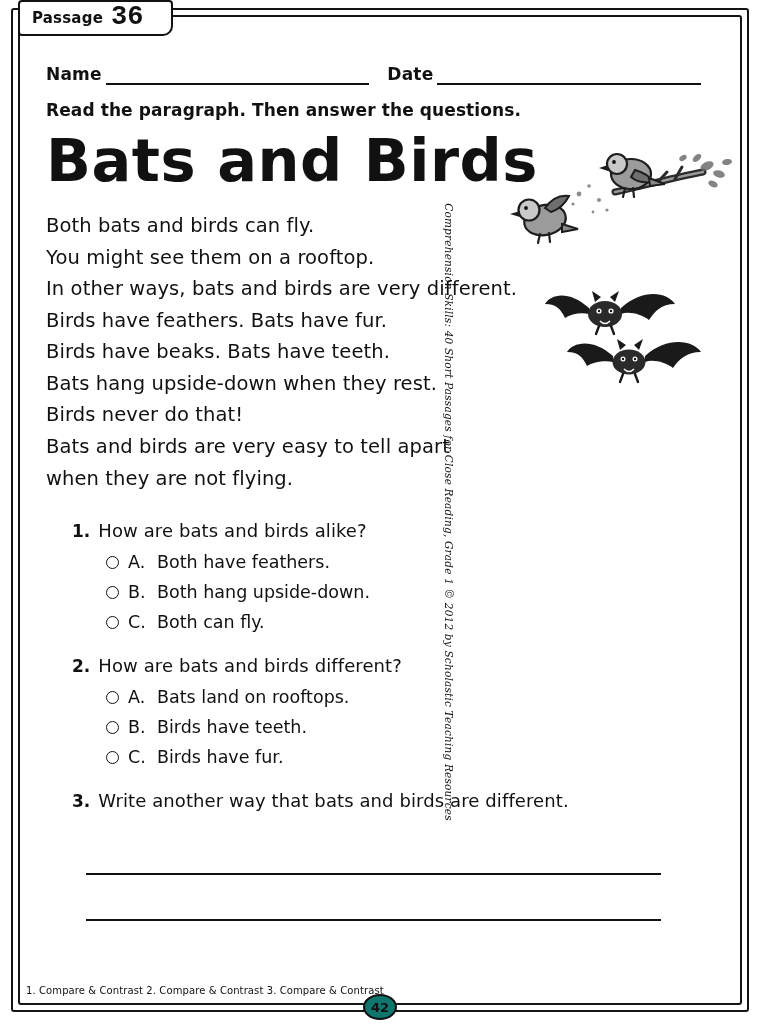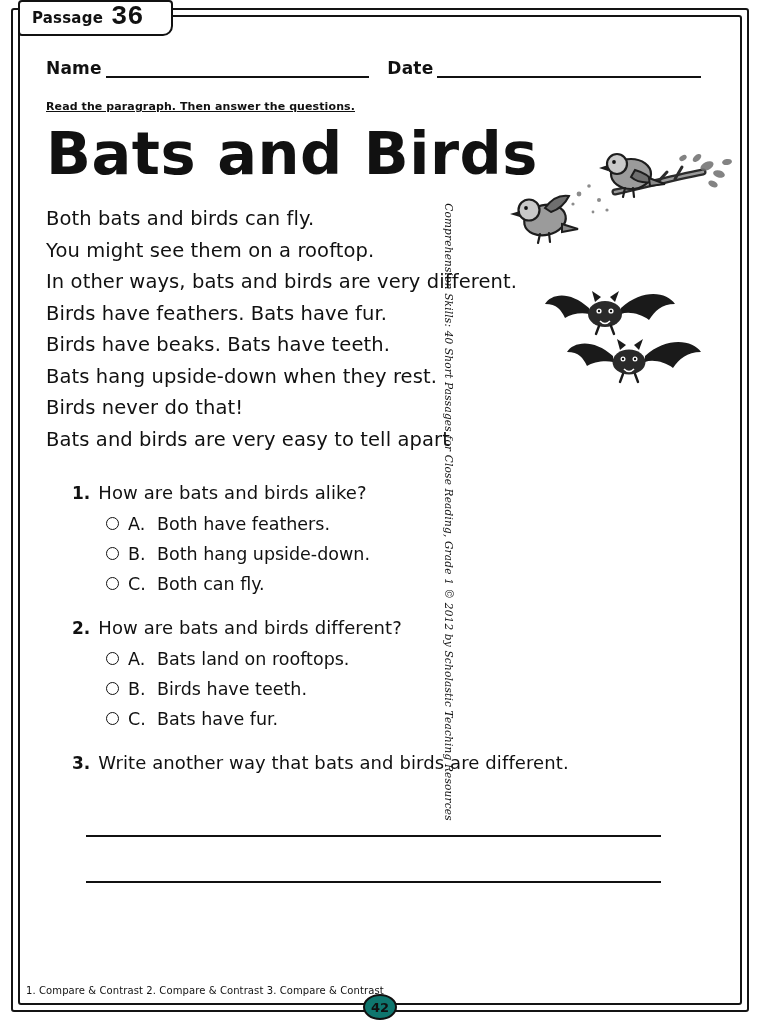--- a/index.html
+++ b/index.html
@@ -67,46 +67,45 @@
   
   .content {
     position: absolute;
     left: 46px; top: 58px;
     width: 655px;
   }
 
   
   .namedate {
     display: flex;
-    align-items: flex-start;
+    align-items: center;
     gap: 0px;
     height: 34px;
     margin-bottom: 4px;
   }
   .nd-label {
     font-size: 17px;
     font-weight: bold;
     letter-spacing: .2px;
     padding-bottom: 2px;
     white-space: nowrap;
   }
   .nd-rule {
     border-bottom: 2px solid #111;
     height: 20px;
     flex: 1 1 auto;
   }
   .nd-rule.name { margin-right: 18px; }
   .nd-gap { width: 4px; }
 
   .directions {
-    font-size: 11px;
+    font-size: 17px;
     font-weight: bold;
     letter-spacing: .1px;
     margin: 8px 0 8px 0;
-    text-decoration: underline;
   }
 
   .title {
     font-family: "DejaVu Sans", sans-serif;
     font-weight: bold;
     font-size: 59px;
     letter-spacing: .5px;
     margin: 10px 0 18px 0;
     line-height: 1.05;
   }
@@ -229,20 +228,21 @@
 
     <div class="para">
       <div>Both bats and birds can fly.</div>
       <div>You might see them on a rooftop.</div>
       <div>In other ways, bats and birds are very different.</div>
       <div>Birds have feathers. Bats have fur.</div>
       <div>Birds have beaks. Bats have teeth.</div>
       <div>Bats hang upside-down when they rest.</div>
       <div>Birds never do that!</div>
       <div>Bats and birds are very easy to tell apart</div>
+      <div>when they are not flying.</div>
     </div>
 
     <div class="questions">
 
       <div class="q-block">
         <div class="q-line">
           <span class="q-num">1.</span>
           <span class="q-text">How are bats and birds alike?</span>
         </div>
         <div class="choices">
@@ -276,21 +276,21 @@
             <span>Bats land on rooftops.</span>
           </div>
           <div class="choice">
             <span class="bubble"></span>
             <span class="choice-letter">B.</span>
             <span>Birds have teeth.</span>
           </div>
           <div class="choice">
             <span class="bubble"></span>
             <span class="choice-letter">C.</span>
-            <span>Bats have fur.</span>
+            <span>Birds have fur.</span>
           </div>
         </div>
       </div>
 
       <div class="q-block">
         <div class="q-line">
           <span class="q-num">3.</span>
           <span class="q-text">Write another way that bats and birds are different.</span>
         </div>
         <div class="answer-lines">

